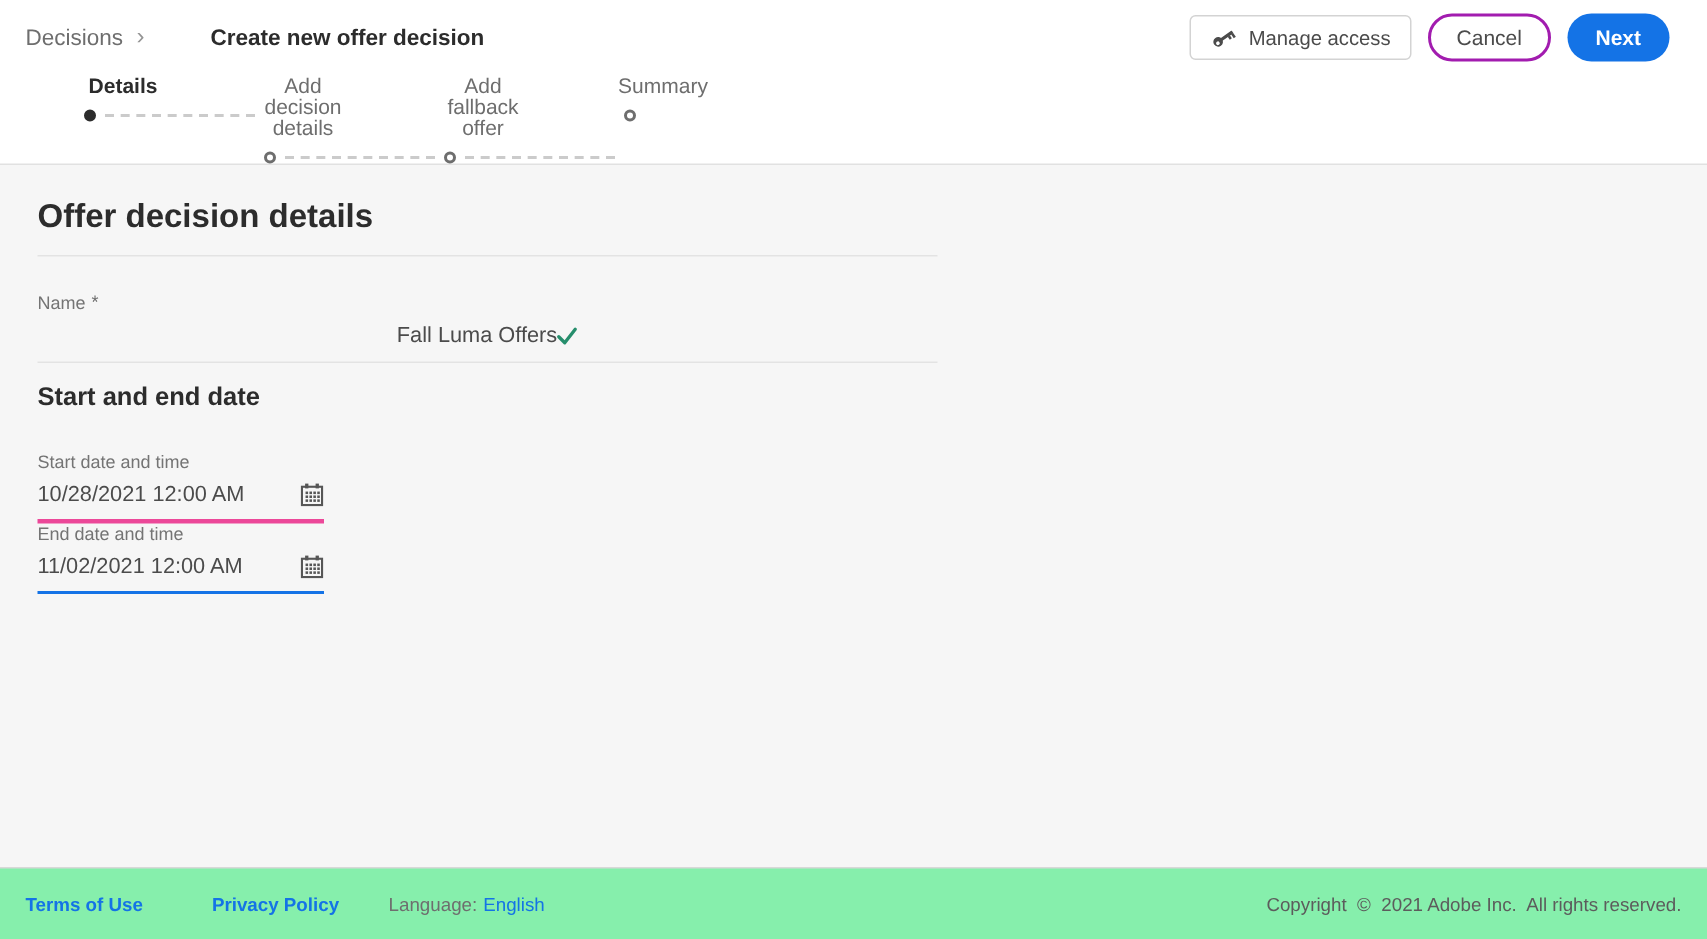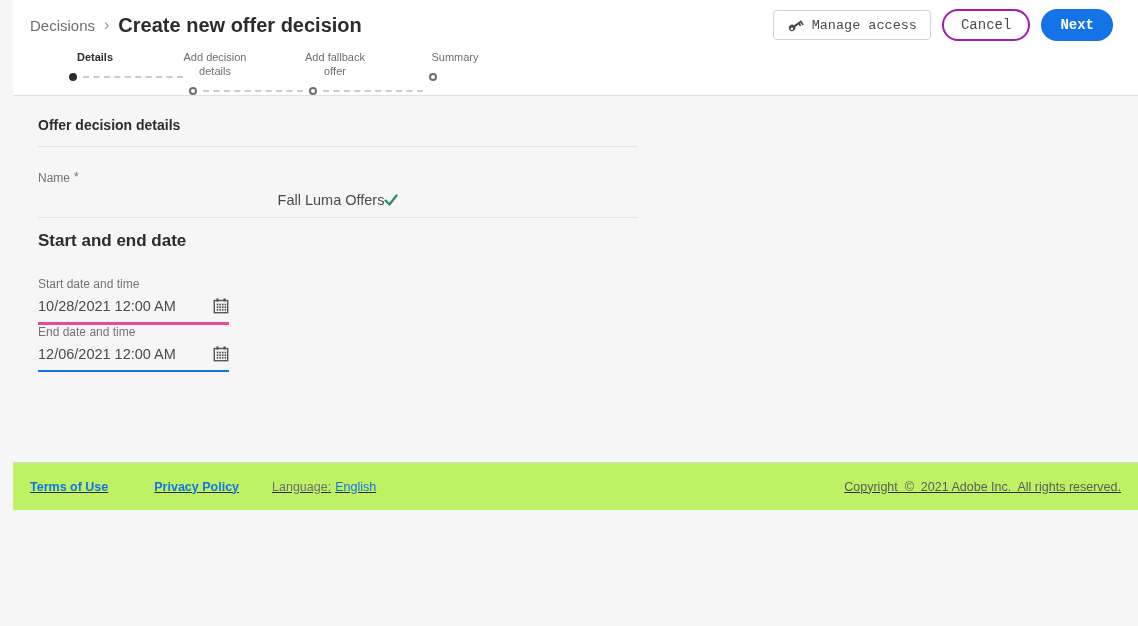--- a/index.html
+++ b/index.html
@@ -3,76 +3,76 @@
 <meta charset="utf-8">
 <style>
   * { margin: 0; padding: 0; box-sizing: border-box; }
   html, body { width: 1138px; height: 626px; }
   body {
     font-family: "Liberation Sans", sans-serif;
     background: #f6f6f6;
     color: #2c2c2c;
     overflow: hidden;
   }
-  .page { width: 1138px; height: 510px; display: flex; flex-direction: column; padding-left: 13px; }
+  .page { width: 1138px; height: 626px; display: flex; flex-direction: column; }
 
   
   .header {
     background: #ffffff;
     border-bottom: 1px solid #e1e1e1;
     flex: 0 0 94px;
     position: relative;
   }
   .header-top {
     display: flex; align-items: center; justify-content: space-between;
     height: 50px; padding: 0 25px 0 17px;
   }
   .breadcrumb { display: flex; align-items: center; gap: 9px; font-size: 15px; }
   .crumb-parent { color: #6e6e6e; cursor: pointer; }
   .crumb-sep { color: #959595; font-size: 16px; line-height: 1; }
-  .crumb-current { color: #2c2c2c; font-weight: 700; font-size: 20px; }
+  .crumb-current { color: #2c2c2c; font-weight: 700; font-size: 15px; margin-left: 35px; }
 
   .header-actions { display: flex; align-items: center; gap: 11px; }
-  .btn { font-family: Liberation Mono, monospace; cursor: pointer; display: inline-flex; align-items: center; justify-content: center; text-align: right; }
+  .btn { font-family: Liberation Sans, sans-serif; cursor: pointer; display: inline-flex; align-items: center; justify-content: center; text-align: right; }
   .btn-manage {
     height: 30px; padding: 0 13px; gap: 8px;
     background: #fff; border: 1px solid #d3d3d3; border-radius: 4px;
     font-size: 13.5px; color: #4b4b4b;
   }
   .btn-cancel {
     height: 32px; padding: 0 17px;
     background: transparent; border: 2px solid #a21caf; border-radius: 16px;
     font-size: 14px; font-weight: 500; color: #4b4b4b;
   }
   .btn-next {
     height: 32px; padding: 0 19px;
     background: #1473e6; border: none; border-radius: 16px;
     font-size: 14px; font-weight: 700; color: #ffffff;
   }
 
   
   .steps { display: flex; padding-left: 0; }
   .step { width: 120px; text-align: center; }
-  .step-label { font-size: 11px; color: #6e6e6e; line-height: 14px; margin-left: 44px; }
+  .step-label { font-size: 14px; color: #6e6e6e; line-height: 14px; margin-left: 44px; }
   .step.active .step-label { color: #2c2c2c; font-weight: 700; }
   .step-dots { position: relative; height: 8px; margin-top: 9px; display: flex; justify-content: center; }
   .step:not(:last-child) .step-dots::after {
     content: ""; position: absolute; top: 3px;
     left: calc(50% + 10px); width: calc(100% - 20px);
     border-top: 2px dashed #cbcbcb;
   }
   .dot {
     width: 8px; height: 8px; border-radius: 50%;
     background: #fff; border: 2px solid #6e6e6e; z-index: 1; cursor: pointer;
   }
   .step.active .dot { background: #2c2c2c; border-color: #2c2c2c; }
 
   
   .main { flex: 1 1 auto; background: #f6f6f6; padding: 21px 0 0 25px; }
-  .section-title { font-size: 14px; font-weight: 700; color: #2c2c2c; }
+  .section-title { font-size: 22px; font-weight: 700; color: #2c2c2c; }
   .title-rule { width: 600px; border: none; border-top: 1px solid #e3e3e3; margin-top: 13px; }
 
   .field-label { font-size: 12px; color: #747474; display: flex; align-items: center; gap: 4px; }
   .req { color: #6e6e6e; font-size: 12px; position: relative; top: -1px; }
 
   .name-group { margin-top: 24px; width: 600px; }
   .name-row {
     display: flex; align-items: center; justify-content: center;
     margin-top: 7px; padding-bottom: 9px; border-bottom: 1px solid #e3e3e3;
     cursor: text;
@@ -86,23 +86,23 @@
   .date-row {
     display: flex; align-items: center; justify-content: space-between;
     margin-top: 7px; padding-bottom: 8px; cursor: text;
   }
   .date-row.quiet { border-bottom: 3px solid #ec4899; }
   .date-row.focused { border-bottom: 2px solid #1473e6; }
   .cal-btn { background: none; border: none; cursor: pointer; display: flex; padding: 0; }
 
   
   .footer {
-    flex: 0 0 48px; background: #bef264; border-top: 1px solid #d8d8d8;
+    flex: 0 0 48px; background: #86efac; border-top: 1px solid #d8d8d8;
     display: flex; align-items: center; justify-content: space-between;
-    padding: 0 17px; font-size: 12.5px; text-decoration: underline;
+    padding: 0 17px; font-size: 12.5px;
   }
   .footer-left { display: flex; align-items: center; }
   .flink { color: #1473e6; text-decoration: none; font-weight: 600; cursor: pointer; }
   .flink.lang { font-weight: 400; }
   .footer-terms { margin-right: 46px; }
   .footer-privacy { margin-right: 33px; }
   .lang-label { color: #6e6e6e; margin-right: 4px; }
   .copyright { color: #5c5c5c; white-space: pre; }
 
   .check-icon svg, .cal-icon svg, .key-icon svg { display: block; }
@@ -214,21 +214,21 @@
               </g>
             </svg>
           </span>
         </button>
       </div>
     </div>
 
     <div class="date-group end">
       <div class="field-label">End date and time</div>
       <div class="date-row focused">
-        <span class="field-value">12/06/2021 12:00 AM</span>
+        <span class="field-value">11/02/2021 12:00 AM</span>
         <button class="cal-btn">
           <span class="cal-icon">
             <svg width="16" height="16" viewBox="0 0 16 16">
               <rect x="3.4" y="0.4" width="2.2" height="3.2" fill="#565656"></rect>
               <rect x="10.4" y="0.4" width="2.2" height="3.2" fill="#565656"></rect>
               <rect x="1.3" y="2.5" width="13.4" height="12.2" fill="none" stroke="#565656" stroke-width="1.4"></rect>
               <g fill="#565656">
                 <rect x="3.7" y="5.7" width="1.7" height="1.7"></rect>
                   <rect x="6.3" y="5.7" width="1.7" height="1.7"></rect>
                   <rect x="8.9" y="5.7" width="1.7" height="1.7"></rect>

